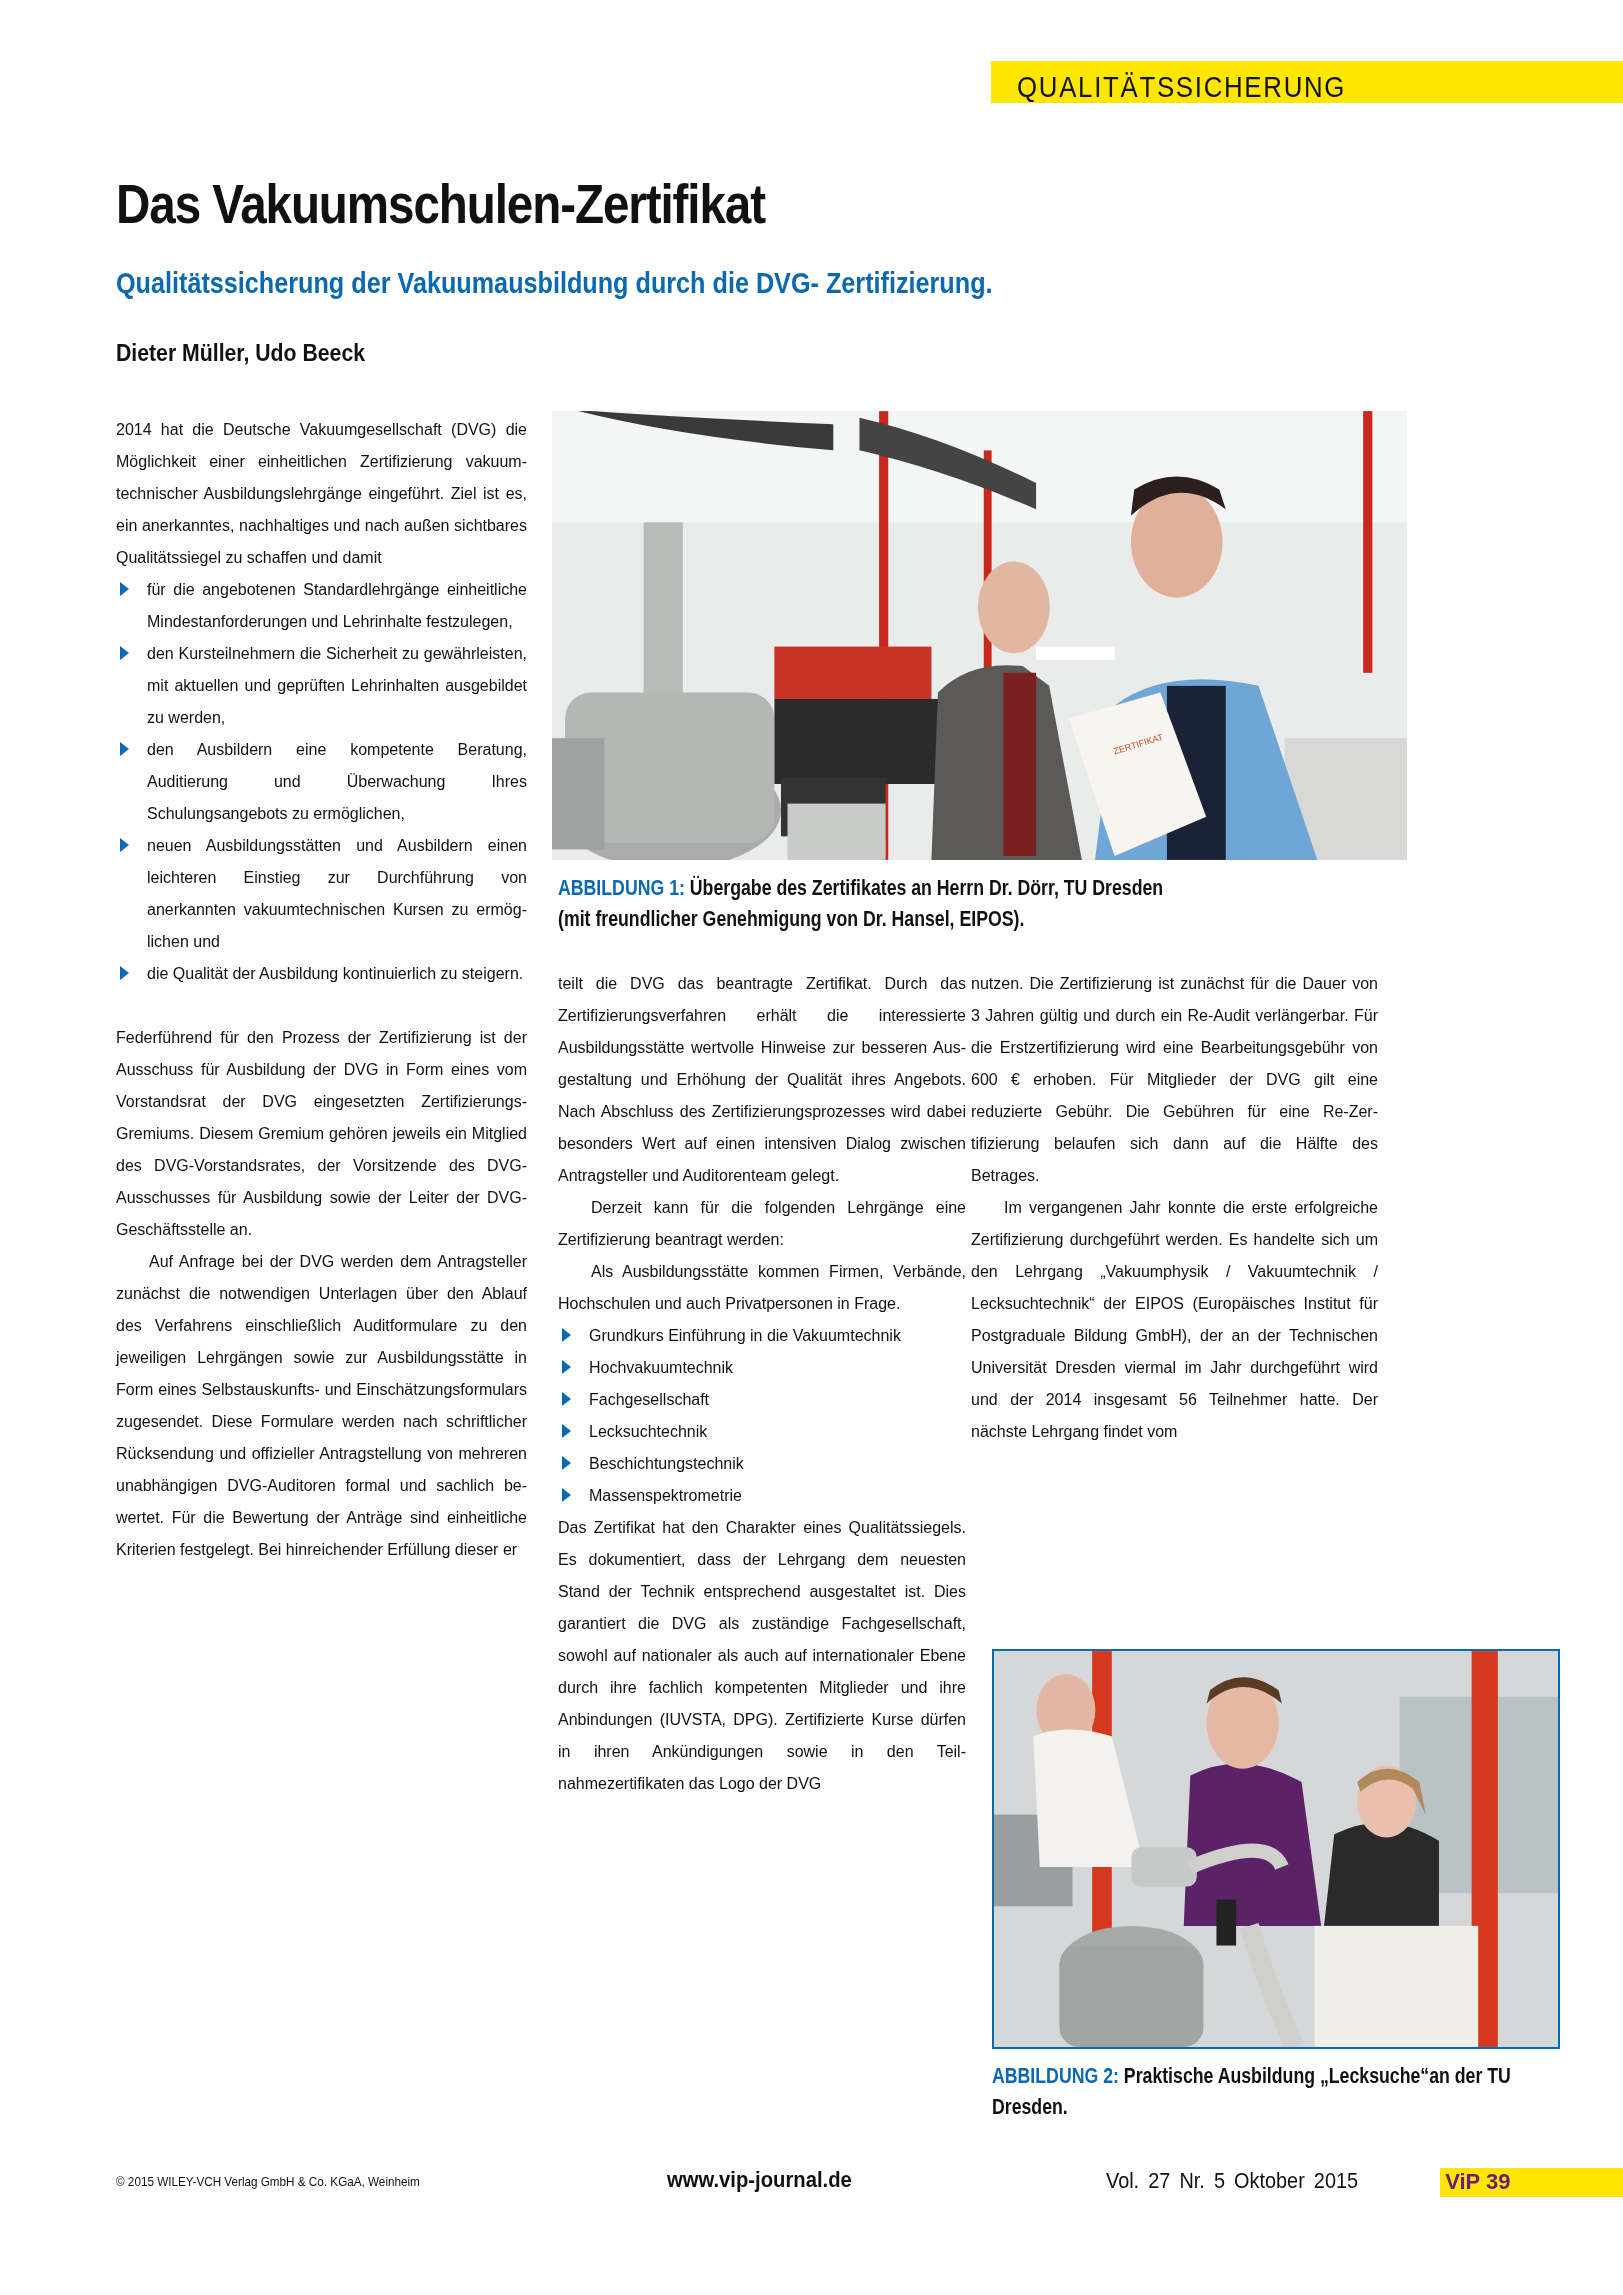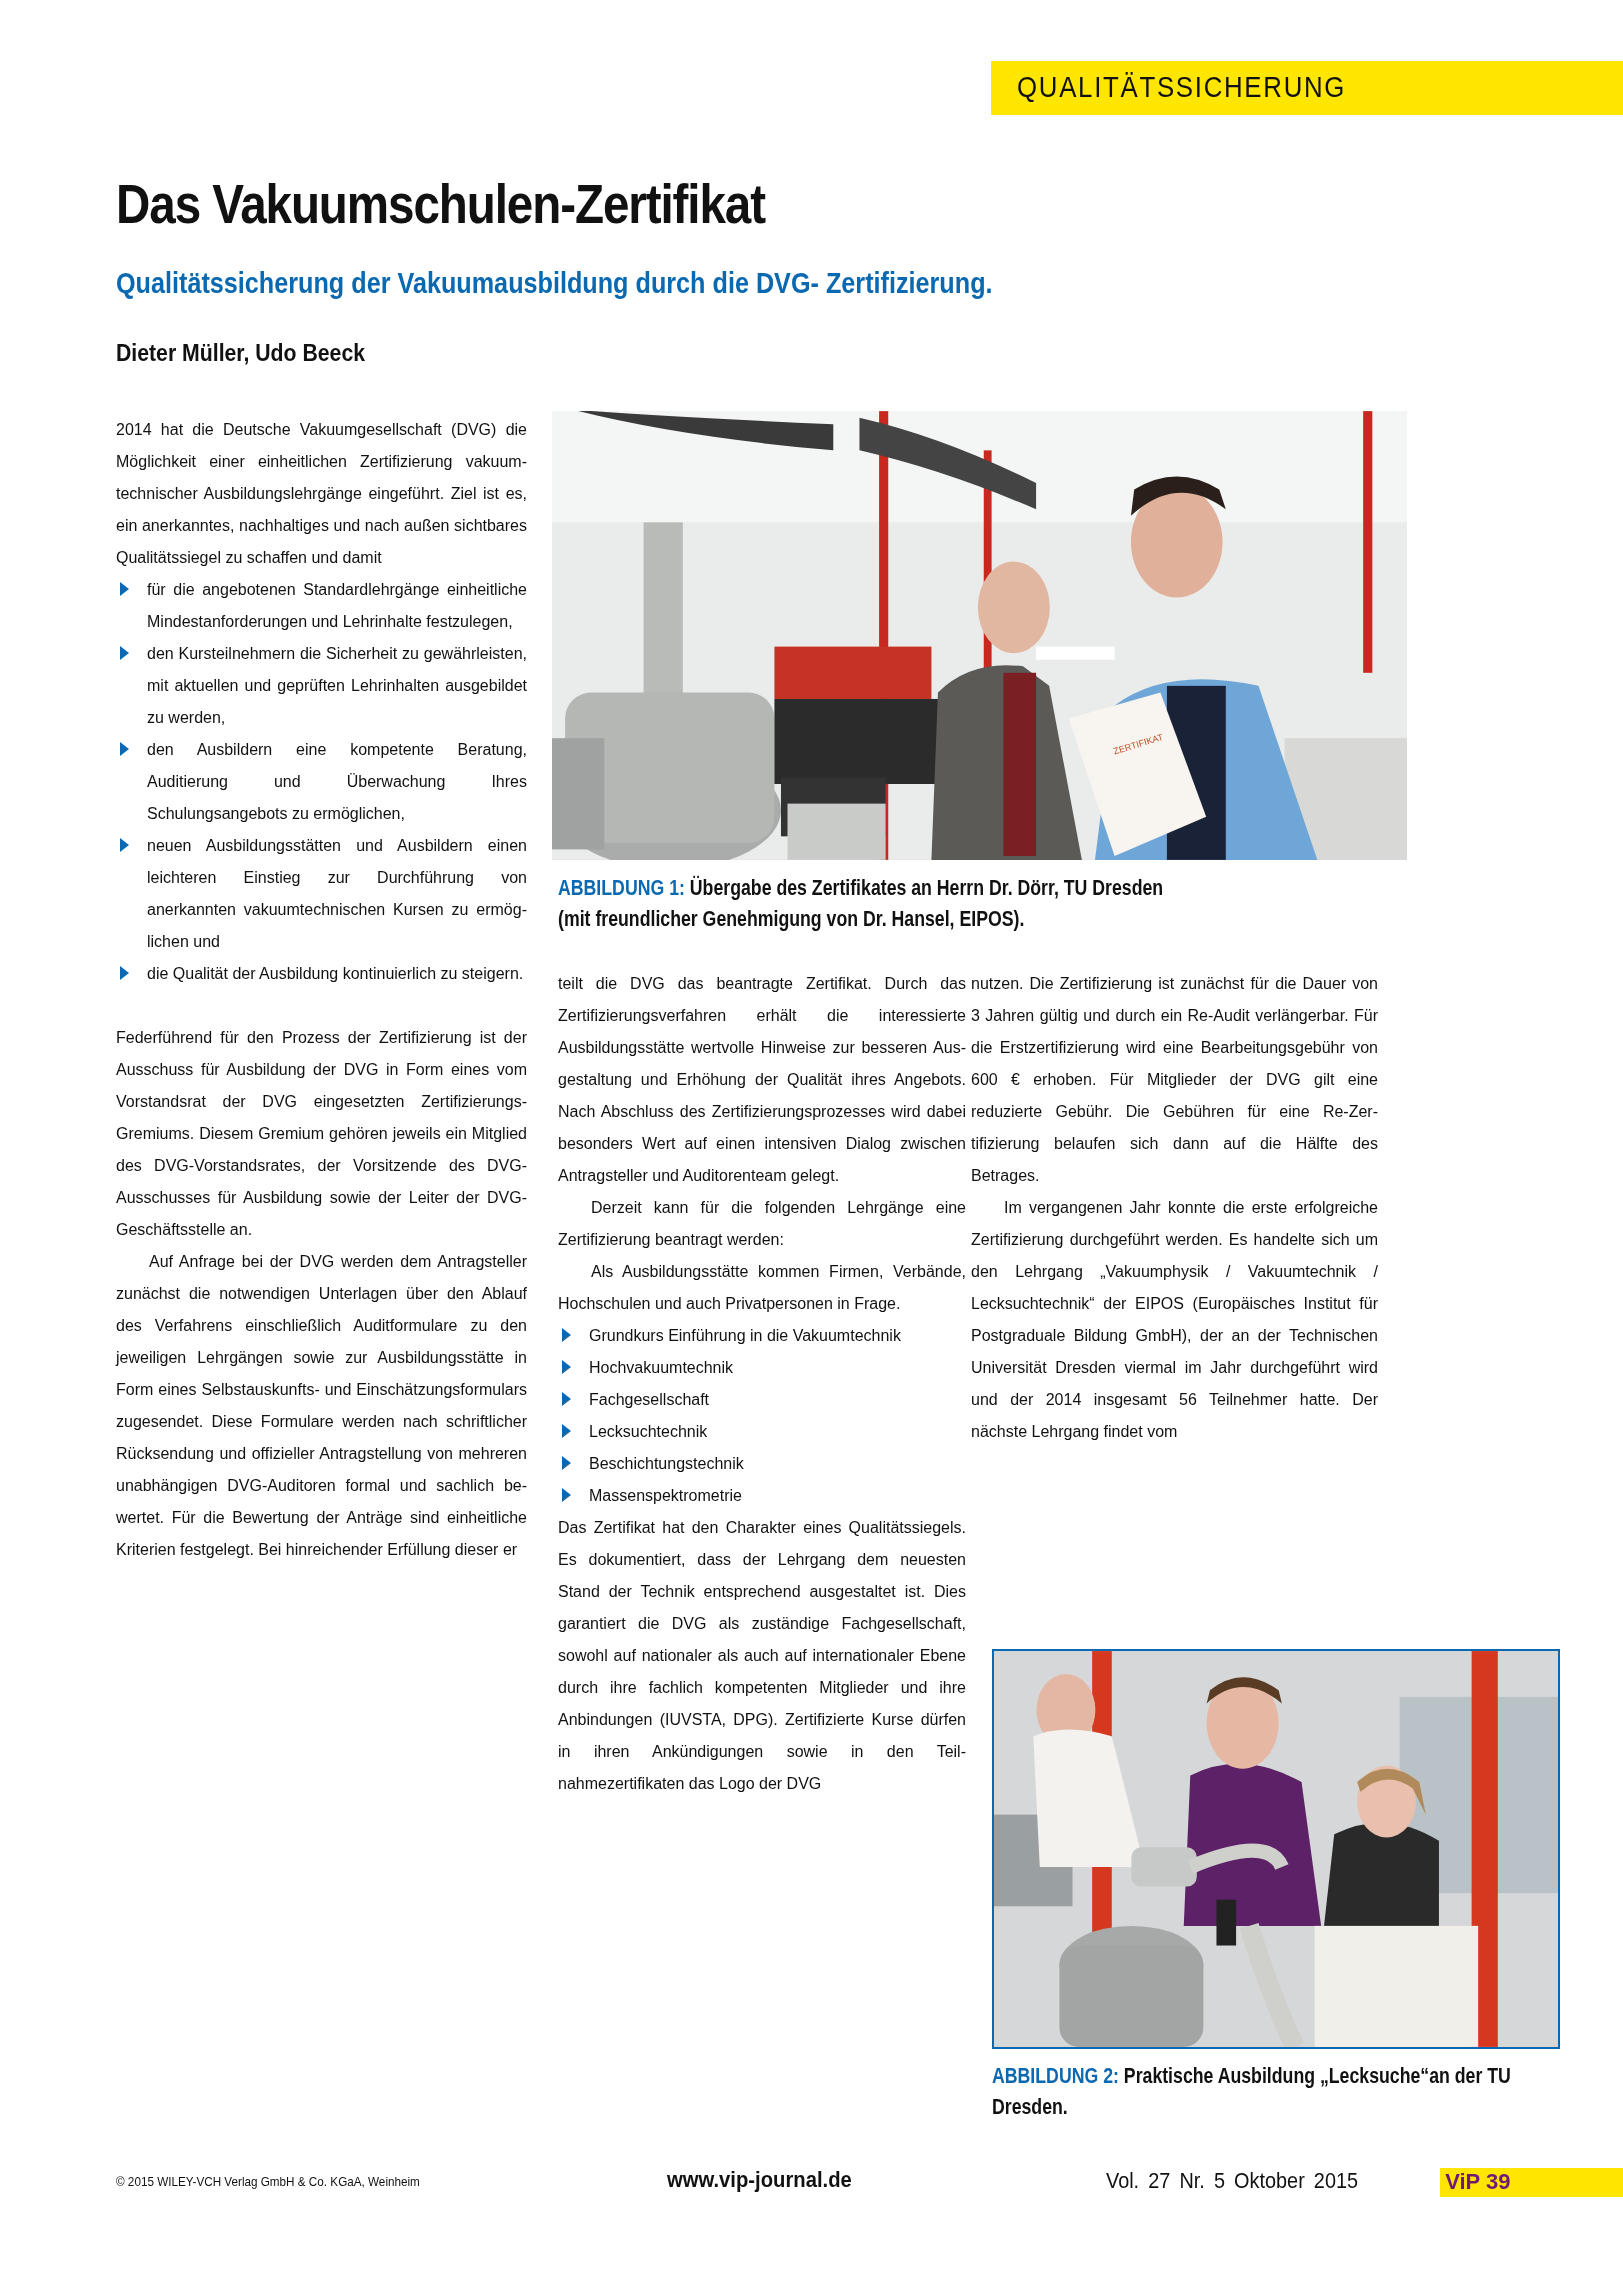--- a/index.html
+++ b/index.html
@@ -1,19 +1,19 @@
 <!DOCTYPE html>
 <html style="font-size:10.5px"><head>
 <meta charset="utf-8">
 <style>
   html, body { margin: 0; padding: 0; background: #ffffff; }
   body { width: 1623px; height: 2295px; position: relative; overflow: hidden;
          font-family: "Liberation Sans", sans-serif; color: #111; }
 
-  .section-tab { position: absolute; left: 991px; top: 61px; width: 633px; height: 54px;
+  .section-tab { position: absolute; left: 991px; top: 61px; width: 633px; height: 42px;
                  background: #ffe600; }
   .section-tab span { position: absolute; left: 26px; top: 9.2px; font-size: 30px;
                       letter-spacing: 2px; color: #111; transform: scaleX(0.86); transform-origin: left center;
                       white-space: nowrap; }
 
   .title { position: absolute; left: 116px; top: 171px; font-size: 56px; font-weight: bold;
            letter-spacing: -1.3px; white-space: nowrap; transform: scaleX(0.85); transform-origin: left top; }
   .subtitle { position: absolute; left: 116px; top: 266px; font-size: 30px; font-weight: bold; color: #0a69b0;
               white-space: nowrap; transform: scaleX(0.84); transform-origin: left top; }
   .authors { position: absolute; left: 116px; top: 340px; font-size: 23.6px; font-weight: bold;

